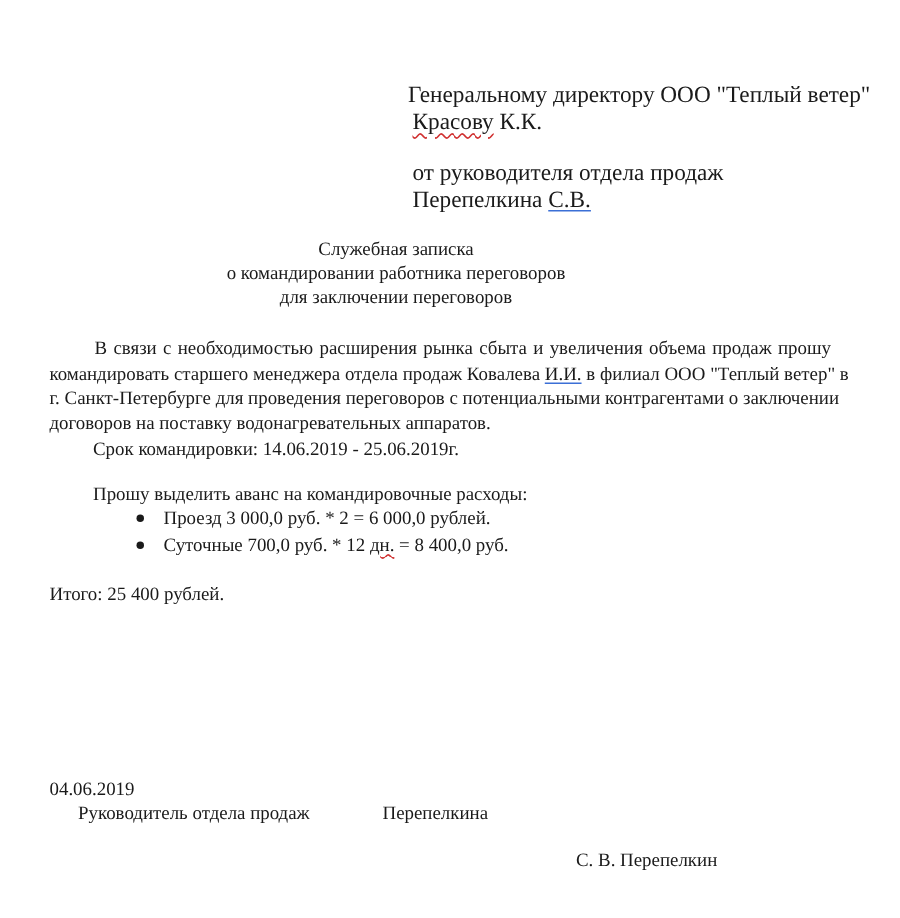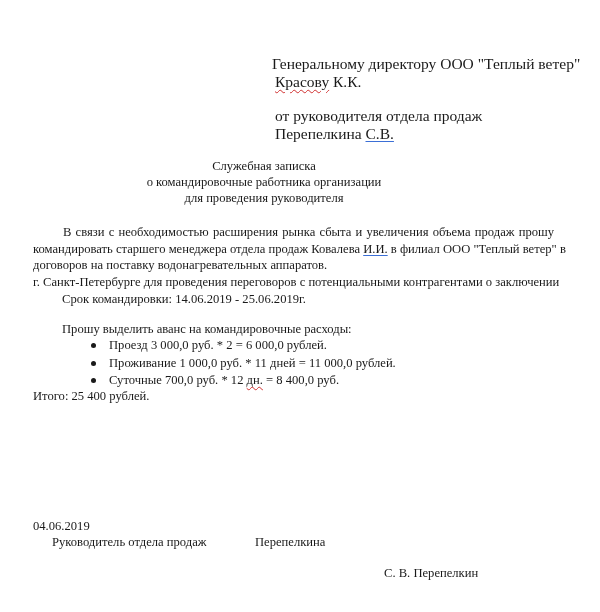--- a/index.html
+++ b/index.html
@@ -32,37 +32,36 @@
 
 <div>
 
   <div class="abs addr" style="left:272px; top:55px;">Генеральному директору ООО "Теплый ветер"</div>
   <div class="abs addr" style="left:275px; top:73px;"><span class="spell">Красову</span><span> К.К.</span></div>
 
   <div class="abs addr" style="left:275px; top:107px;">от руководителя отдела продаж</div>
   <div class="abs addr" style="left:275px; top:125px;"><span>Перепелкина </span><span class="gram-single">С.В.</span></div>
 
   <div class="abs center body-text" style="top:158px;">Служебная записка</div>
-  <div class="abs center body-text" style="top:174px;">о командировочные работника организации</div>
-  <div class="abs center body-text" style="top:190px;">для проведения руководителя</div>
+  <div class="abs center body-text" style="top:174px;">о командировании работника переговоров</div>
+  <div class="abs center body-text" style="top:190px;">для заключении переговоров</div>
 
   <div class="para" style="top:224px;">
     <span class="line" style="padding-left:30px;">В связи с необходимостью расширения рынка сбыта и увеличения объема продаж прошу</span>
     <span class="line"><span>командировать старшего менеджера отдела продаж Ковалева </span><span class="gram-single">И.И.</span><span> в филиал ООО "Теплый ветер" в</span></span>
+    <span class="line">г. Санкт-Петербурге для проведения переговоров с потенциальными контрагентами о заключении</span>
     <span class="line last">договоров на поставку водонагревательных аппаратов.</span>
-    <span class="line">г. Санкт-Петербурге для проведения переговоров с потенциальными контрагентами о заключении</span>
   </div>
 
   <div class="abs body-text" style="left:62px; top:291px;">Срок командировки: 14.06.2019 - 25.06.2019г.</div>
 
   <div class="abs body-text" style="left:62px; top:321px;">Прошу выделить аванс на командировочные расходы:</div>
 
   <ul class="bullet-list">
     <li><span class="dot"></span><span>Проезд 3 000,0 руб. * 2 = 6 000,0 рублей.</span></li>
-    <li><span class="dot"></span><span>Проживание 1 000,0 руб. * 11 дней = 11 000,0 рублей.</span></li>
     <li><span class="dot"></span><span>Суточные 700,0 руб. * 12 </span><span class="spell">дн.</span><span> = 8 400,0 руб.</span></li>
   </ul>
 
   <div class="abs body-text" style="left:33px; top:388px;">Итого: 25 400 рублей.</div>
 
   <div class="abs body-text" style="left:33px; top:518px;">04.06.2019</div>
   <div class="abs body-text" style="left:52px; top:534px;">Руководитель отдела продаж</div>
   <div class="abs body-text" style="left:255px; top:534px;">Перепелкина</div>
   <div class="abs body-text" style="left:384px; top:565px;">С. В. Перепелкин</div>
 

